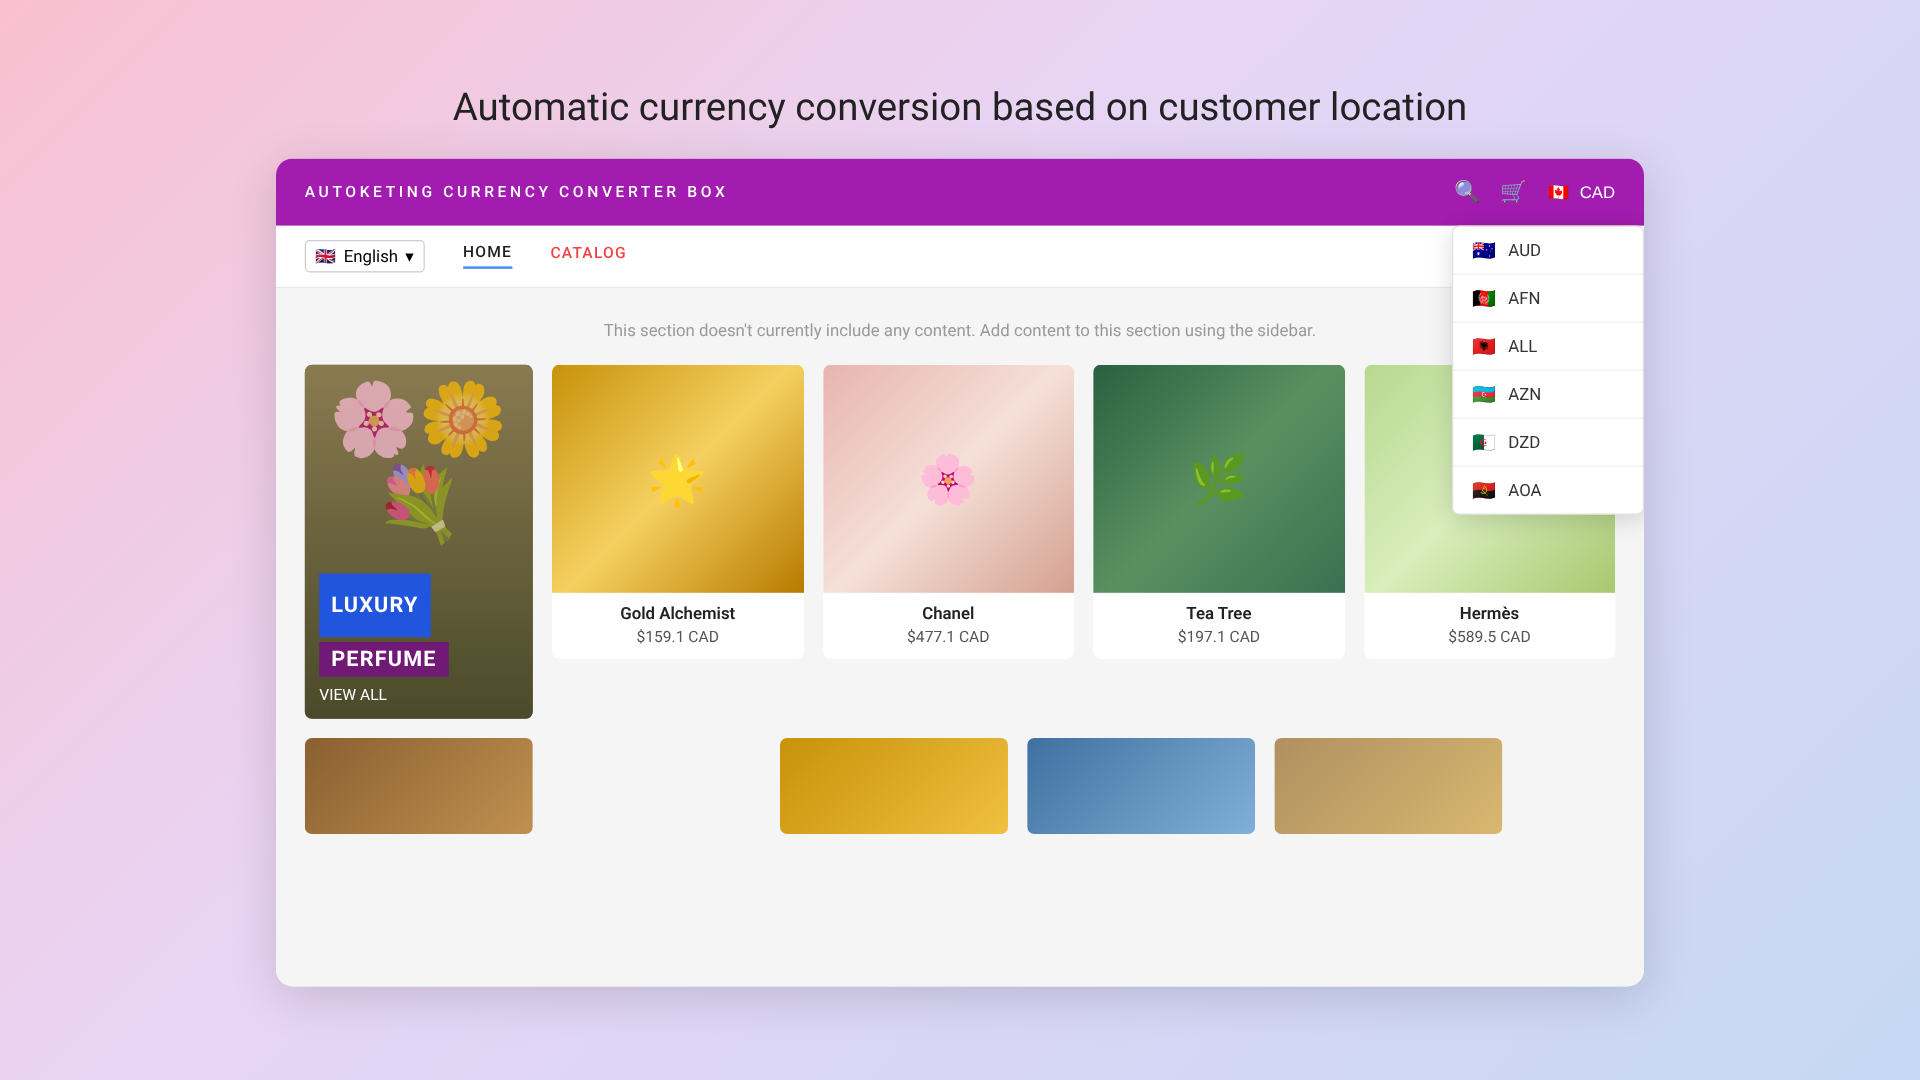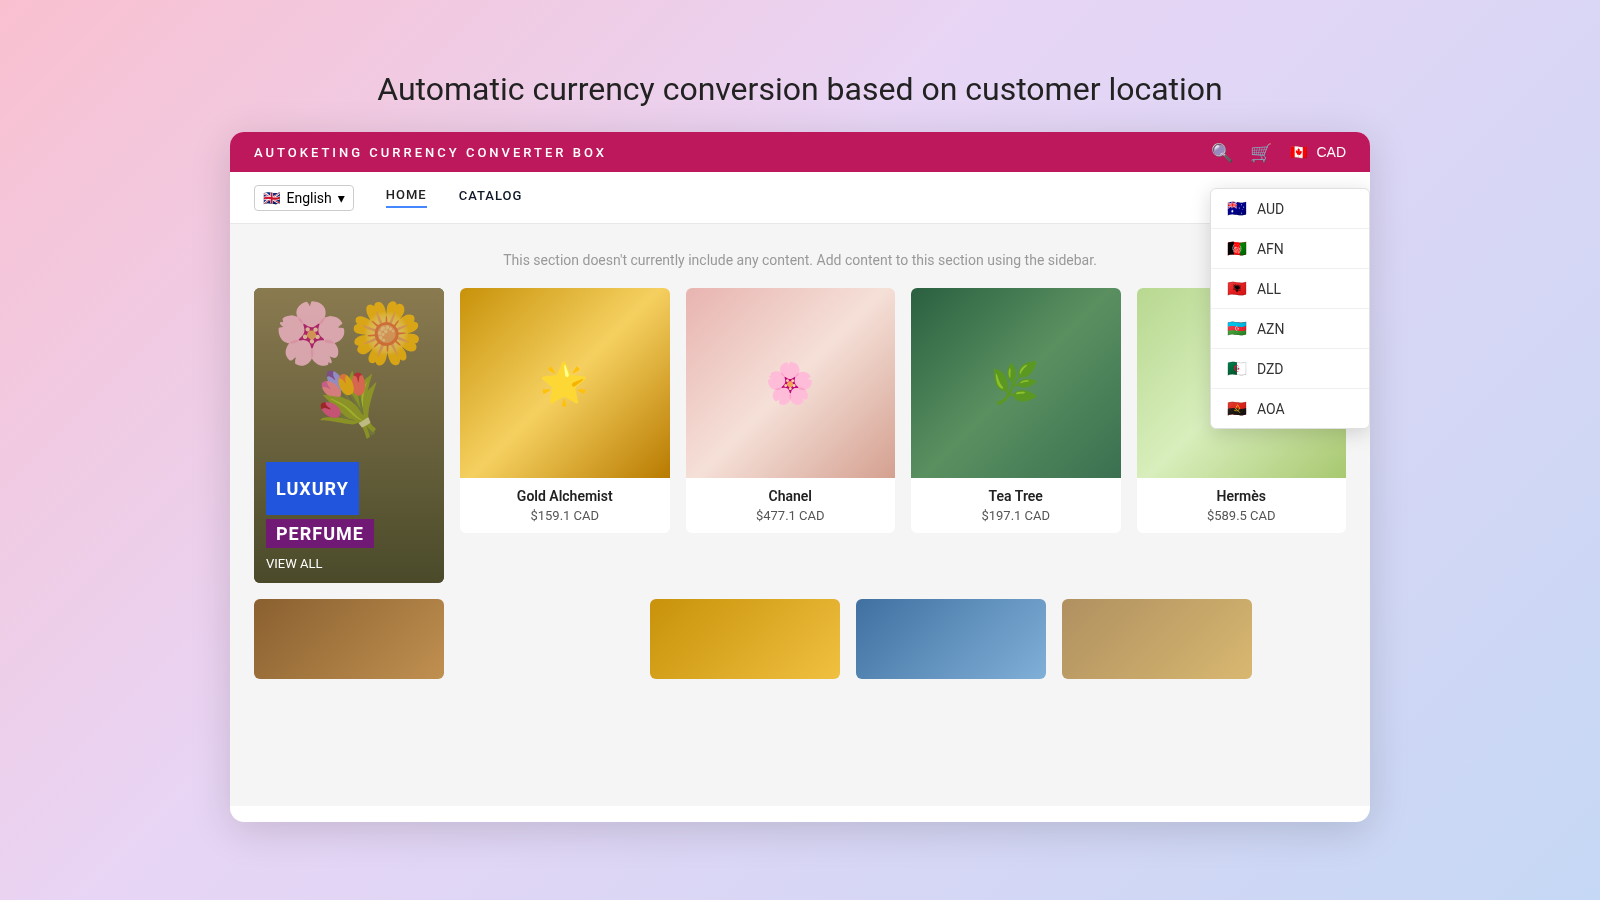--- a/index.html
+++ b/index.html
@@ -31,22 +31,22 @@
       width: 1140px;
       height: 690px;
       background: #fff;
       border-radius: 14px;
       overflow: hidden;
       box-shadow: 0 8px 40px rgba(0,0,0,0.15);
       position: relative;
     }
     
     .navbar {
-      background: #be185d;
-      height: 40px;
+      background: #a21caf;
+      height: 56px;
       display: flex;
       align-items: center;
       padding: 0 24px;
       justify-content: space-between;
       position: relative;
     }
     .navbar-brand {
       color: #fff;
       font-size: 13px;
       letter-spacing: 3px;
@@ -122,21 +122,21 @@
       border: 1px solid #ccc;
       border-radius: 4px;
       padding: 4px 8px;
       font-size: 14px;
       cursor: pointer;
       background: #fff;
     }
     .nav-link {
       font-size: 13px;
       letter-spacing: 1px;
-      color: #0f172a;
+      color: #ef4444;
       text-decoration: none;
       font-weight: 500;
       padding-bottom: 4px;
       cursor: pointer;
     }
     .nav-link.active {
       color: #222;
       border-bottom: 2px solid #4488ff;
     }
     

